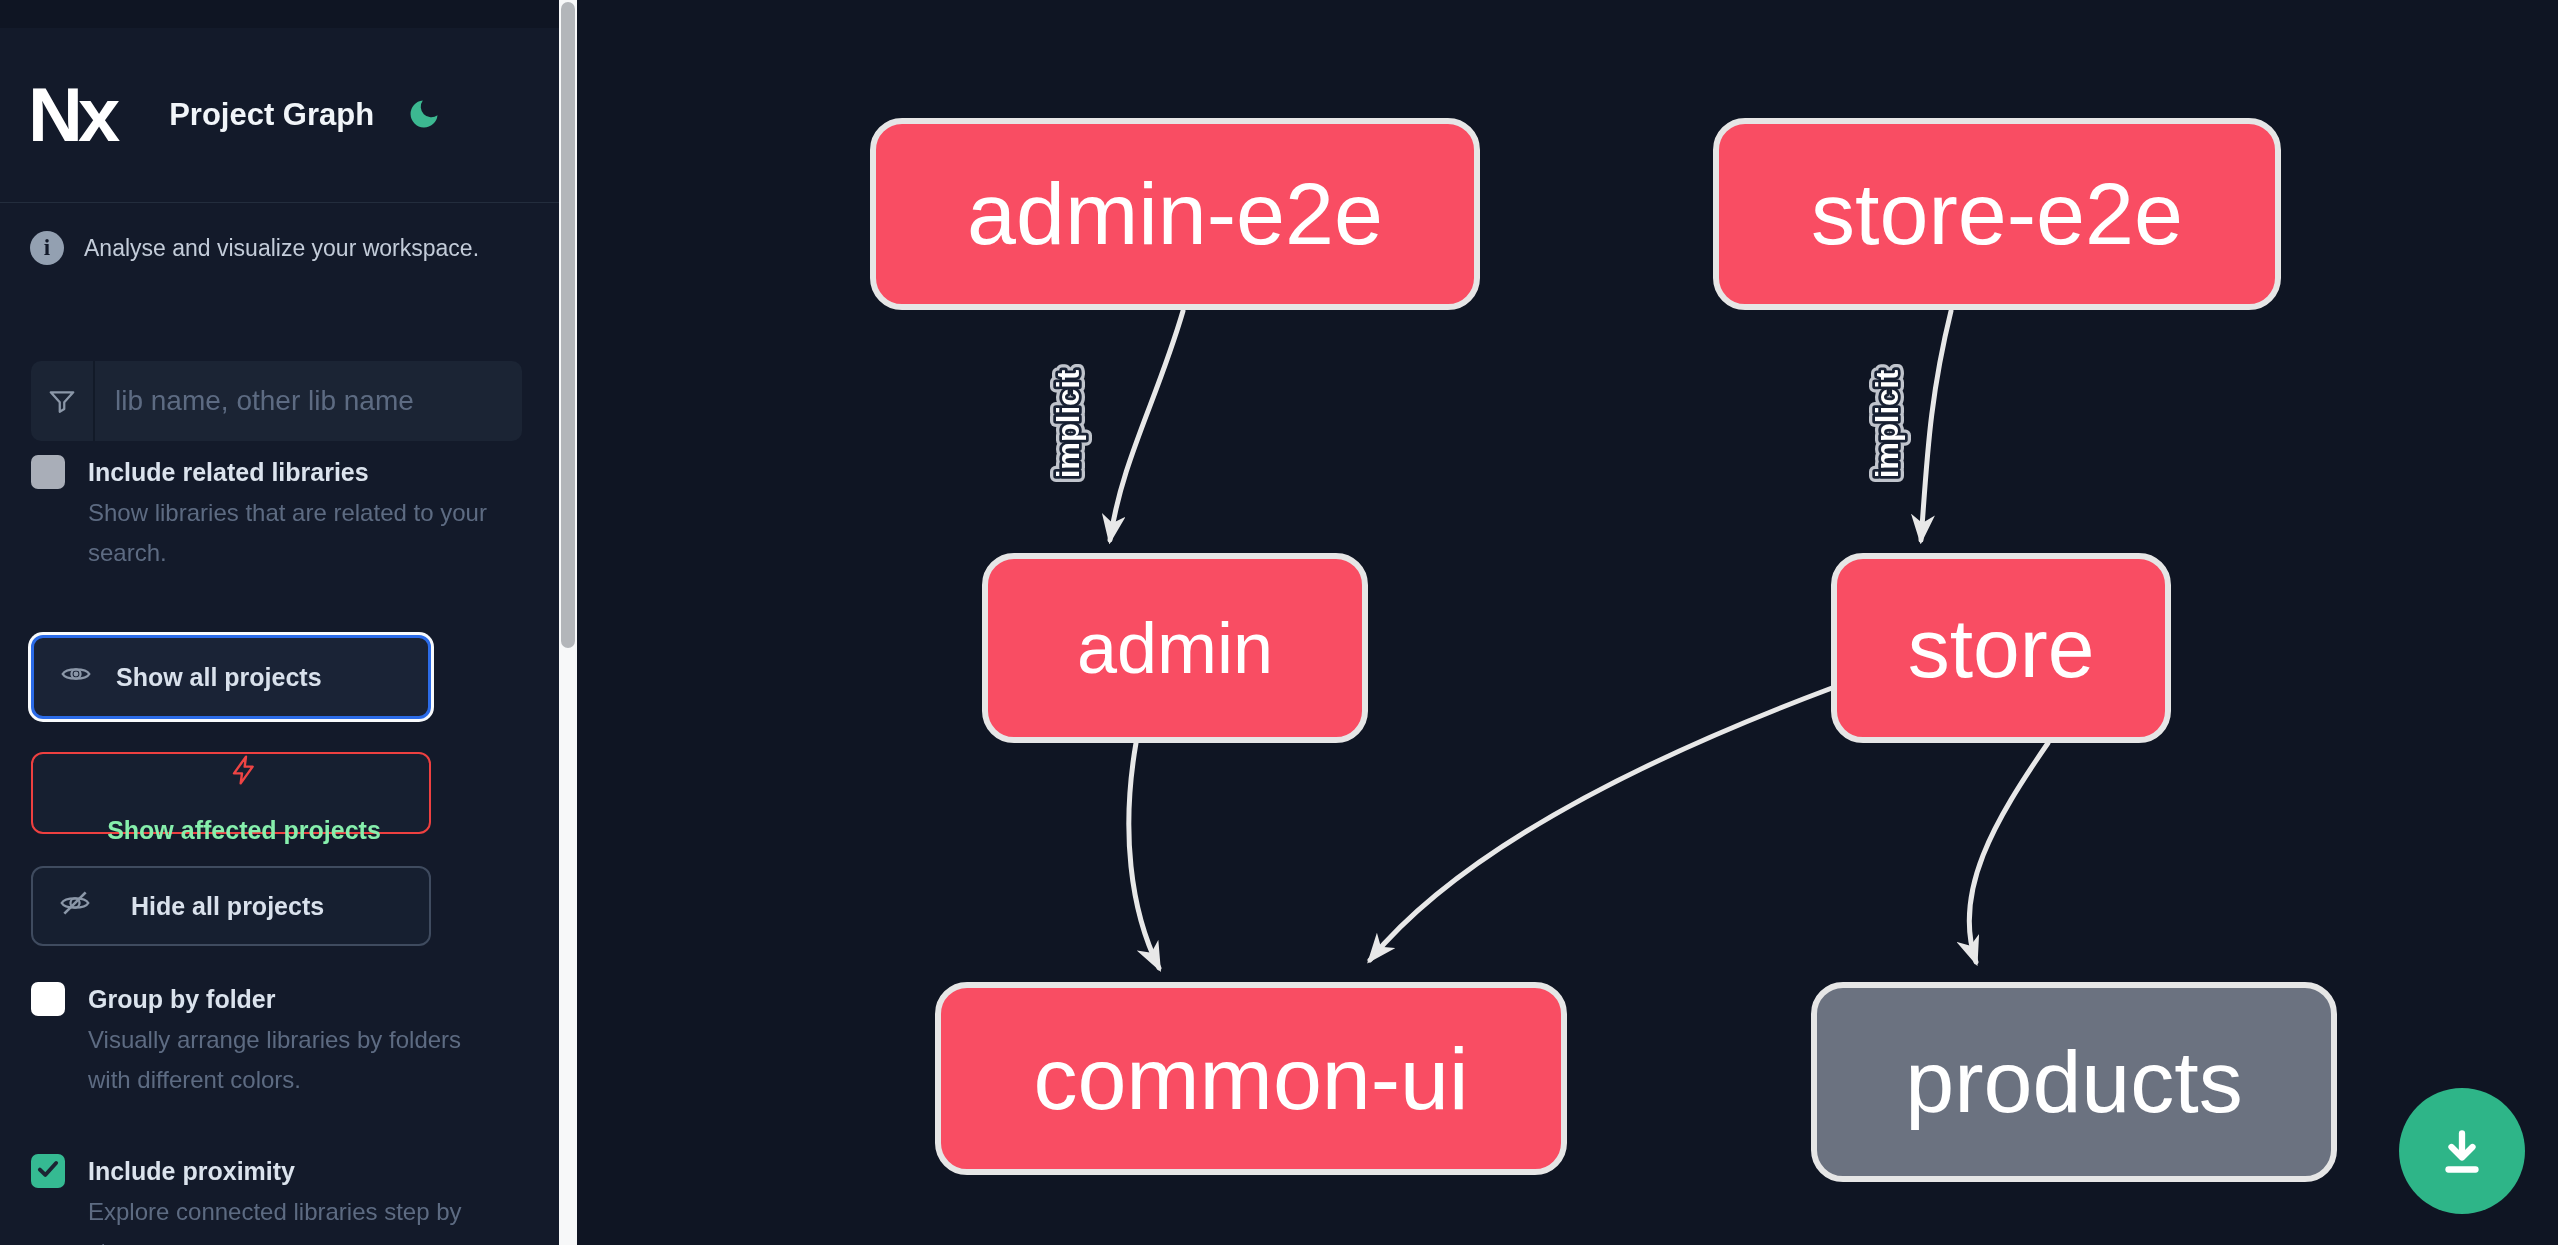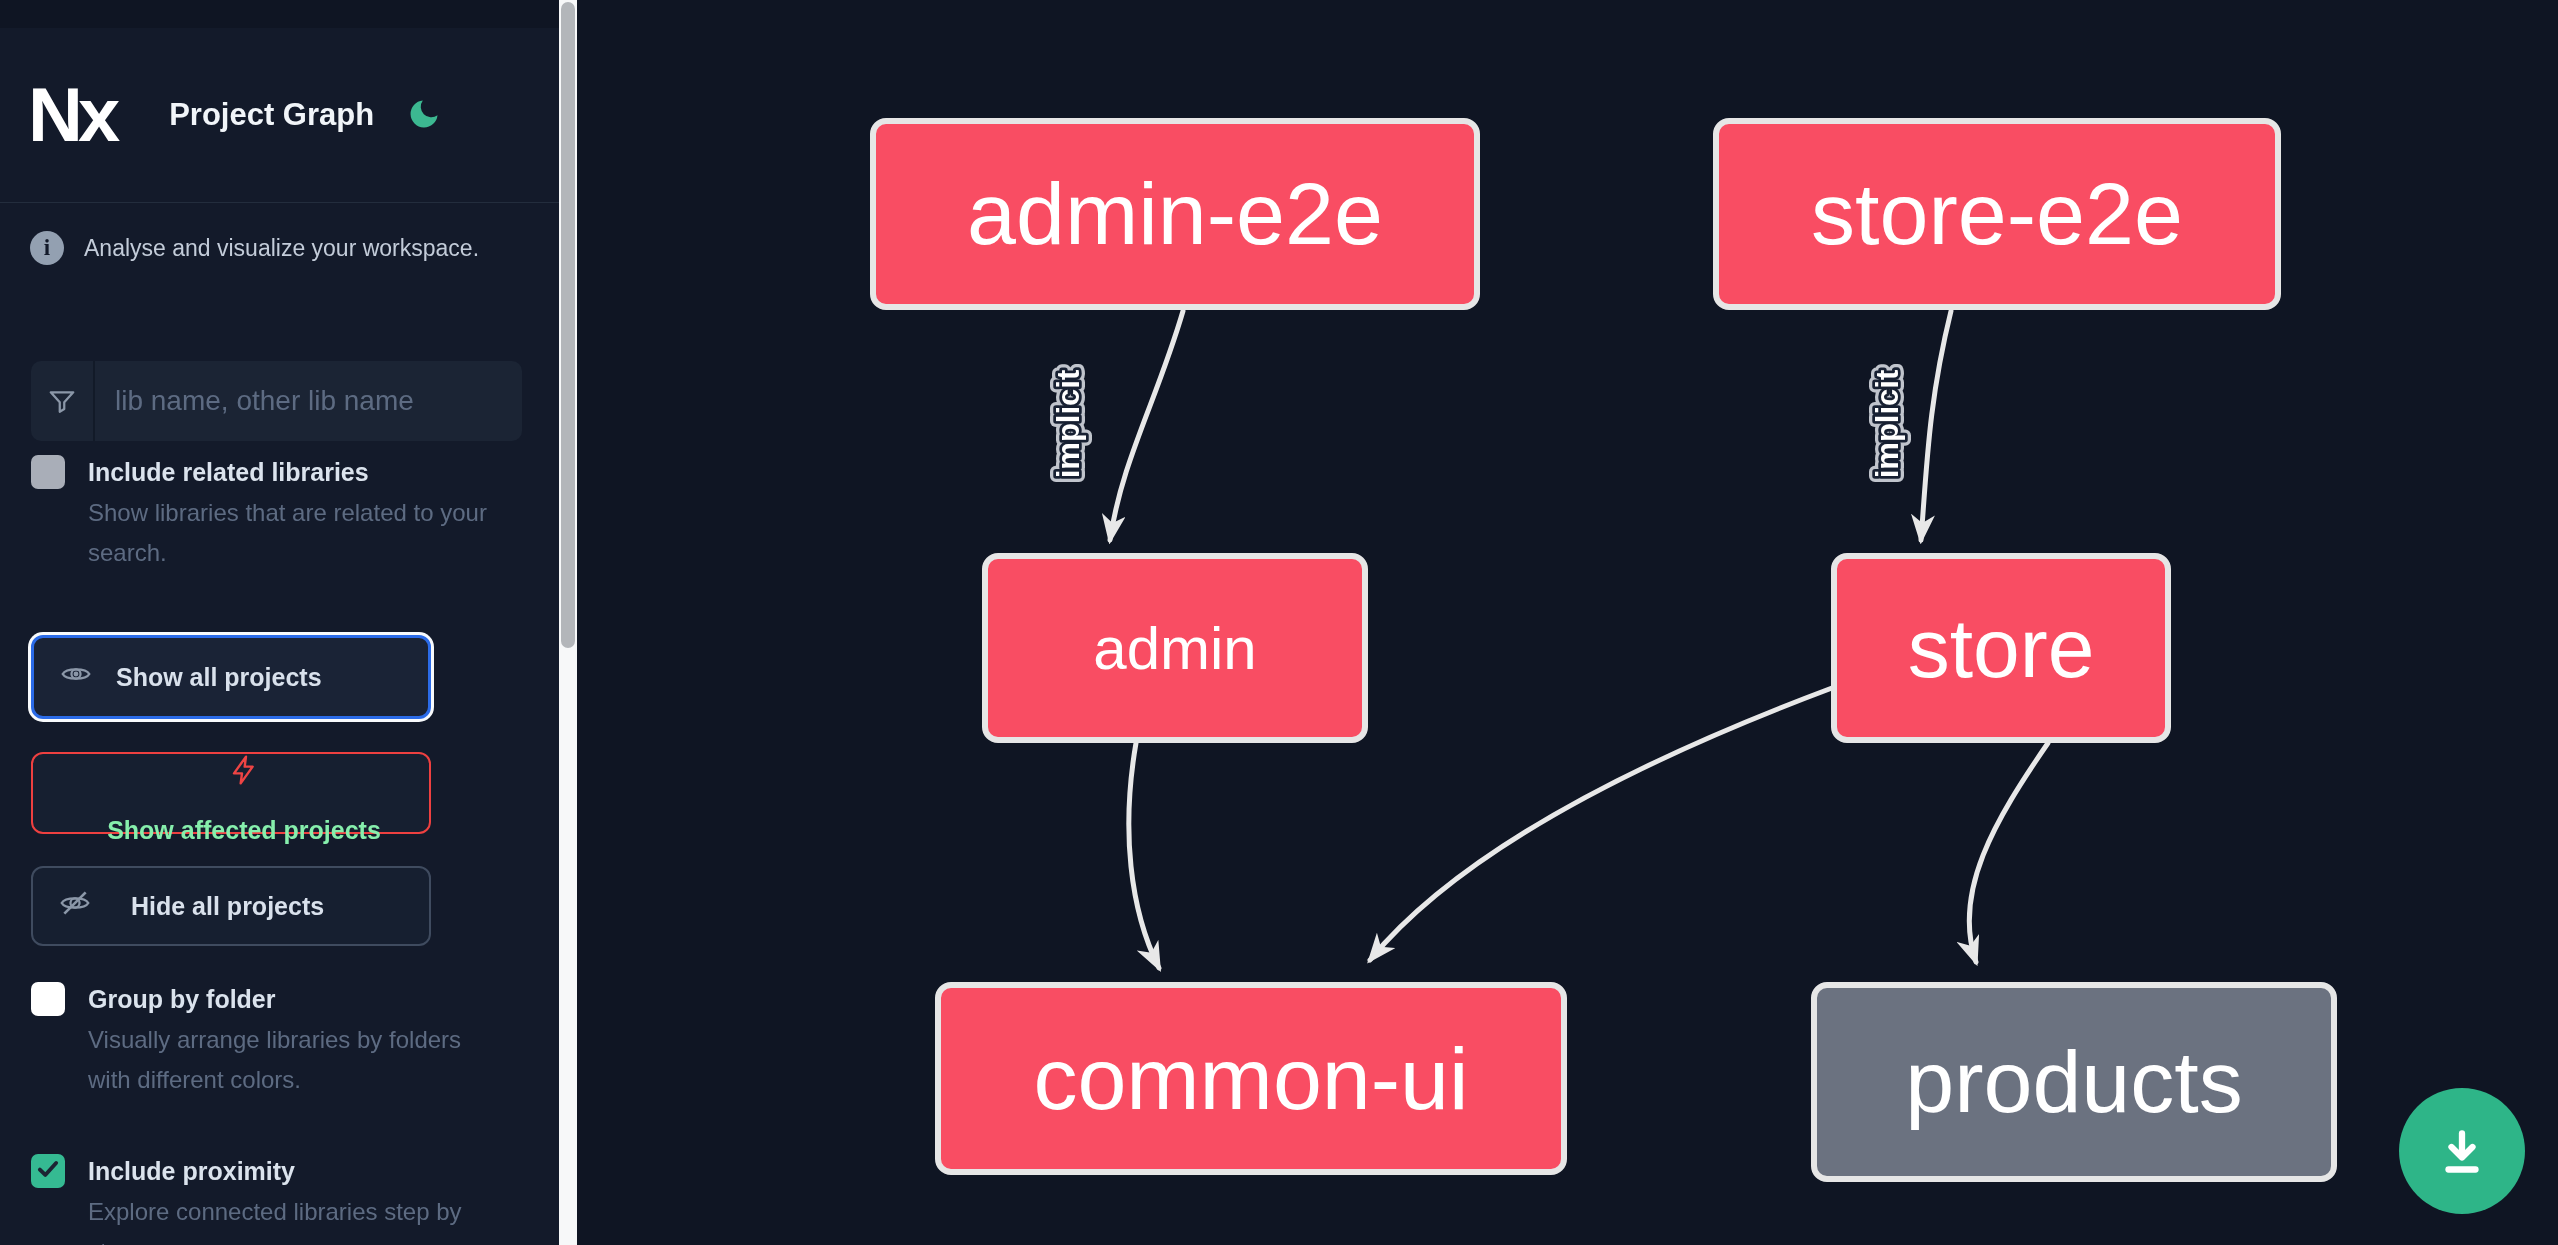--- a/index.html
+++ b/index.html
@@ -64,30 +64,30 @@
 
   
   .graph { position:absolute; left:577px; top:0; right:0; bottom:0; background:#0f1523; }
   .edges-svg { position:absolute; left:0; top:0; width:2558px; height:1245px;
                z-index:1; pointer-events:none; }
   .edge-label-halo { fill:none; stroke:#dfe3ea; stroke-width:12px; stroke-linejoin:round;
                      font-size:31px; font-weight:700; opacity:.85; }
   .edge-label-main { fill:#ffffff; stroke:#172032; stroke-width:5.5px; paint-order:stroke;
                      stroke-linejoin:round; font-size:31px; font-weight:700; }
 
-  .node { position:absolute; border:6px solid #e6e6e6; border-radius:16px;
+  .node { position:absolute; border:6px solid #e6e6e6; border-radius:32px;
           display:flex; align-items:center; justify-content:center;
           color:#ffffff; font-size:88px; font-weight:400; z-index:2; cursor:pointer;
           letter-spacing:0px; }
   .node-pink { background:#f94d63; }
   .node-gray { background:#6b7280; }
 
   .n-admin-e2e { left:870px;  top:118px; width:610px; height:192px; }
   .n-store-e2e { left:1713px; top:118px; width:568px; height:192px; }
-  .n-admin     { left:982px;  top:553px; width:386px; height:190px; font-size:60px; }
+  .n-admin     { left:982px;  top:553px; width:386px; height:190px; font-size:72px; }
   .n-store     { left:1831px; top:553px; width:340px; height:190px; font-size:84px; }
   .n-common-ui { left:935px;  top:982px; width:632px; height:193px; }
   .n-products  { left:1811px; top:982px; width:526px; height:200px; }
 
   .fab { position:absolute; left:2399px; top:1088px; width:126px; height:126px;
          border-radius:50%; background:#2eb588; border:none; display:flex;
          align-items:center; justify-content:center; z-index:7; cursor:pointer; }
 </style>
 </head>
 <body>

